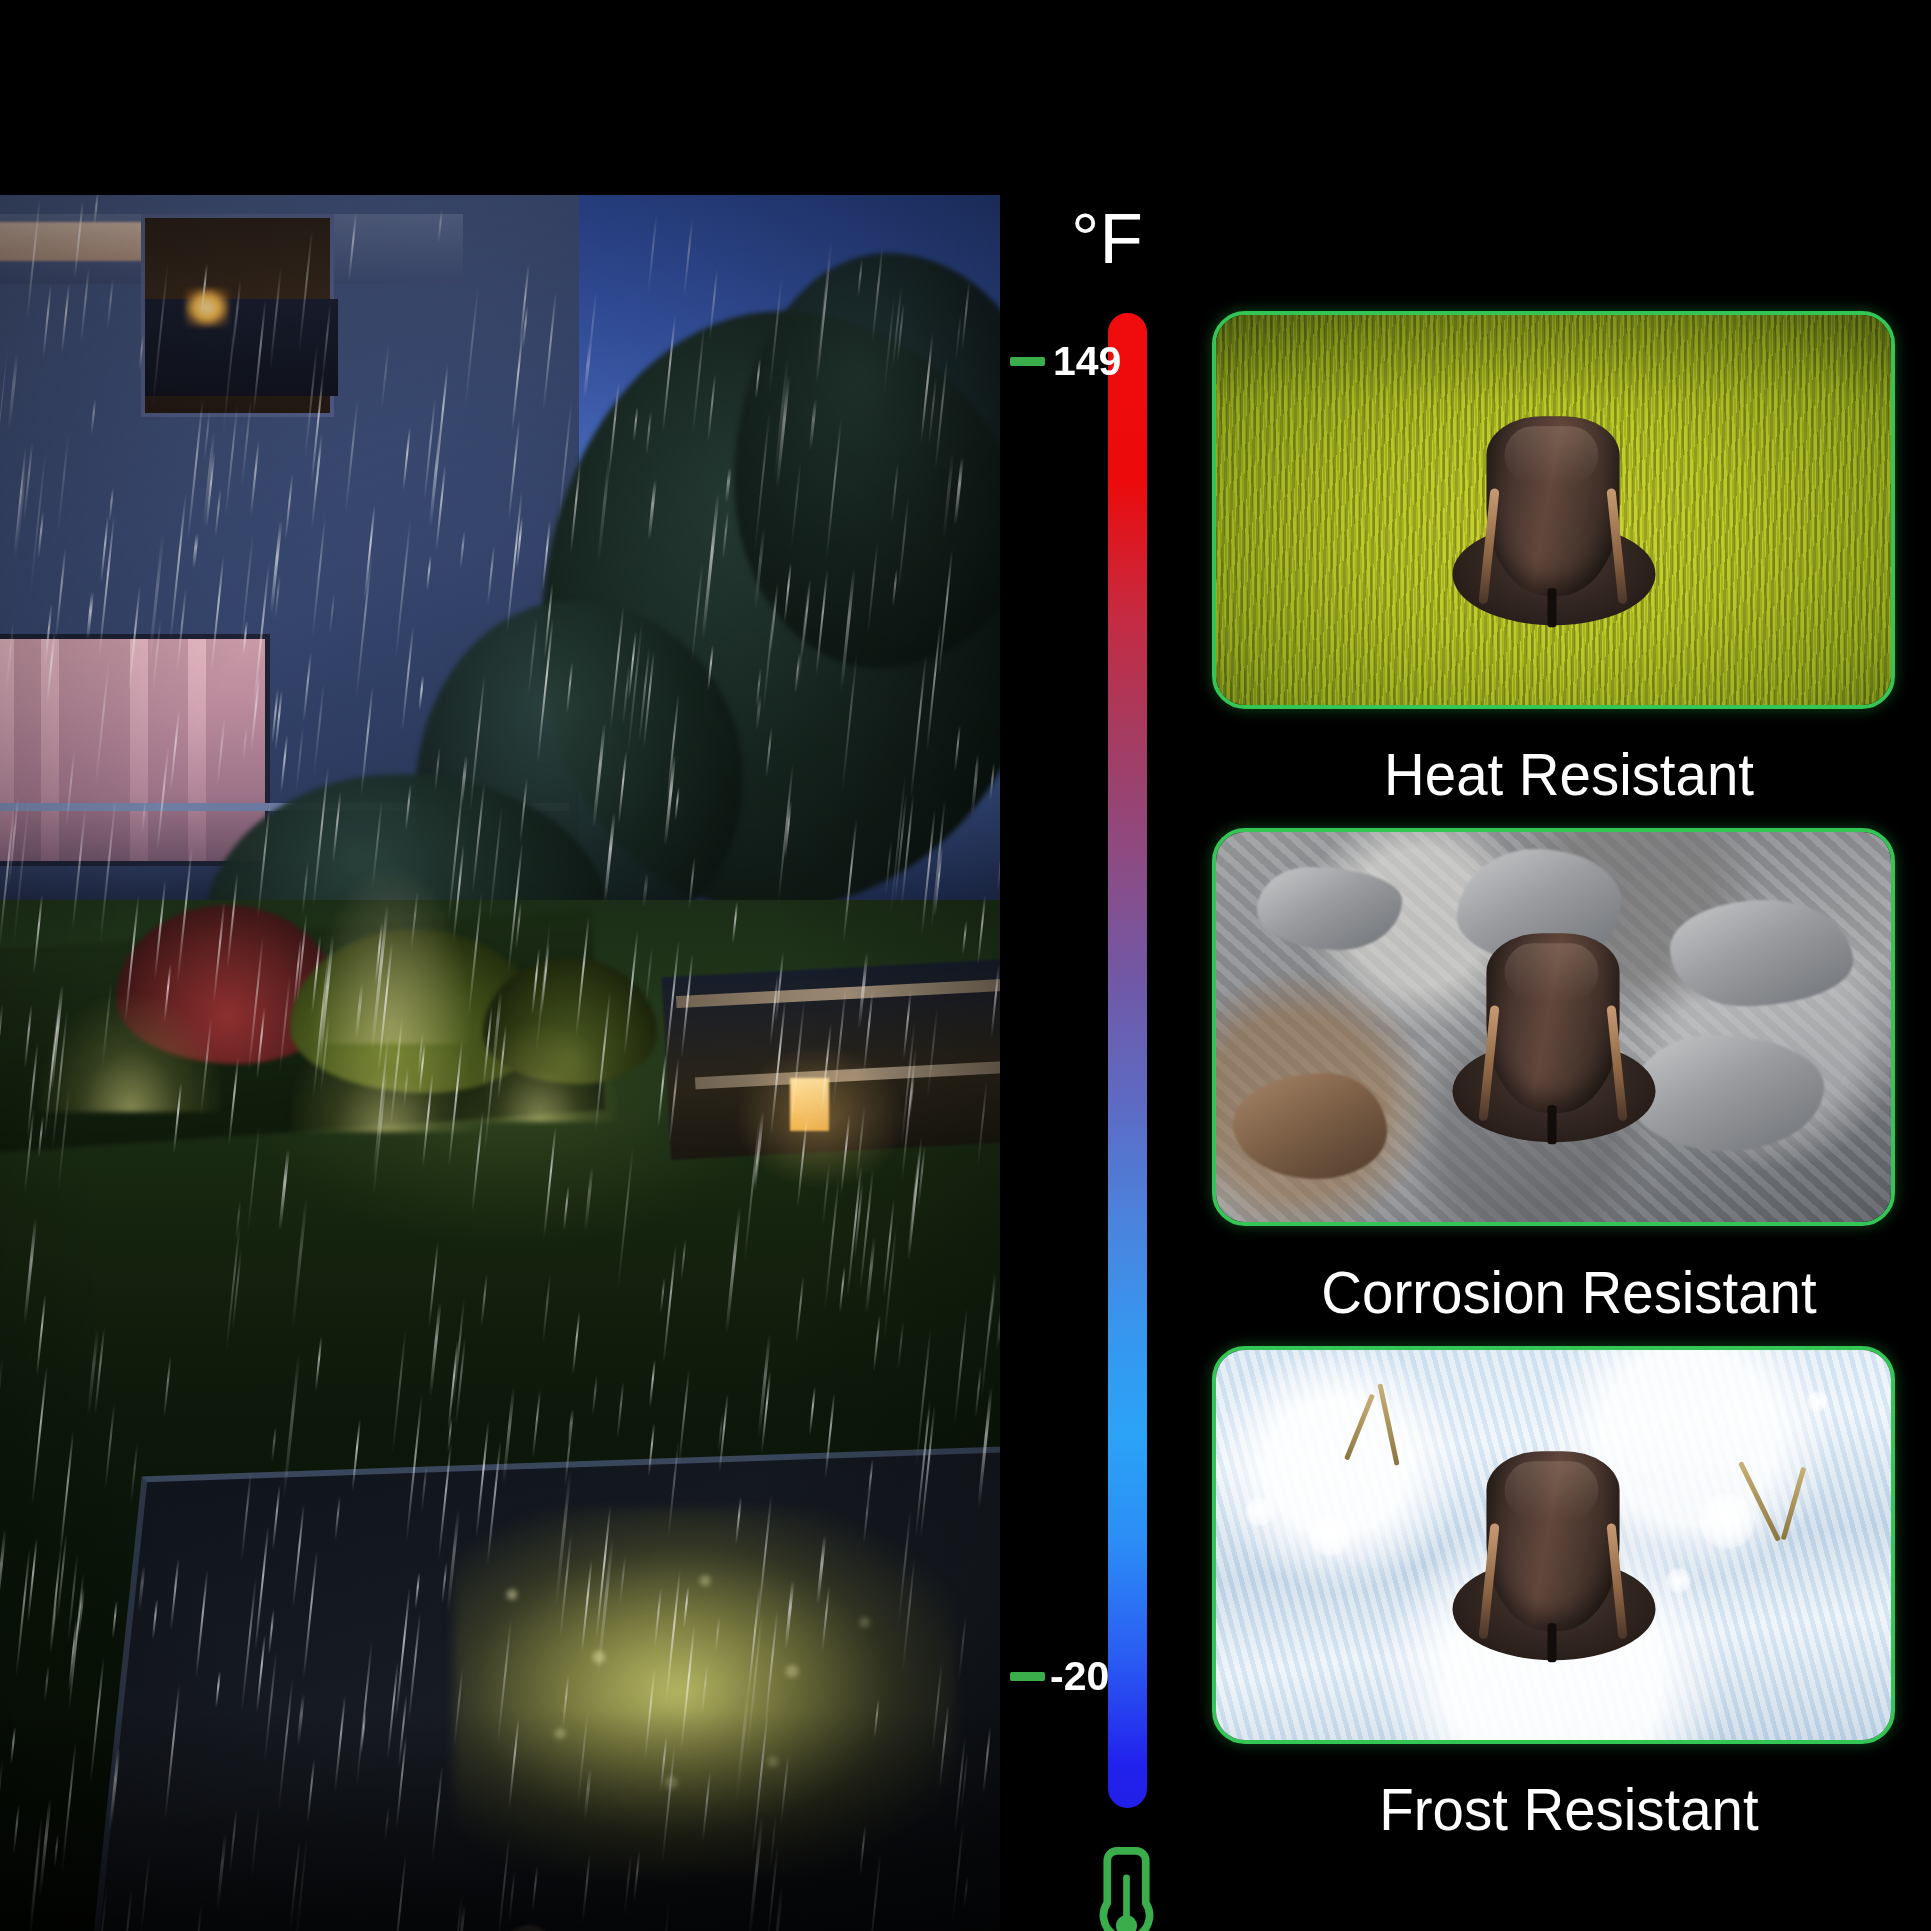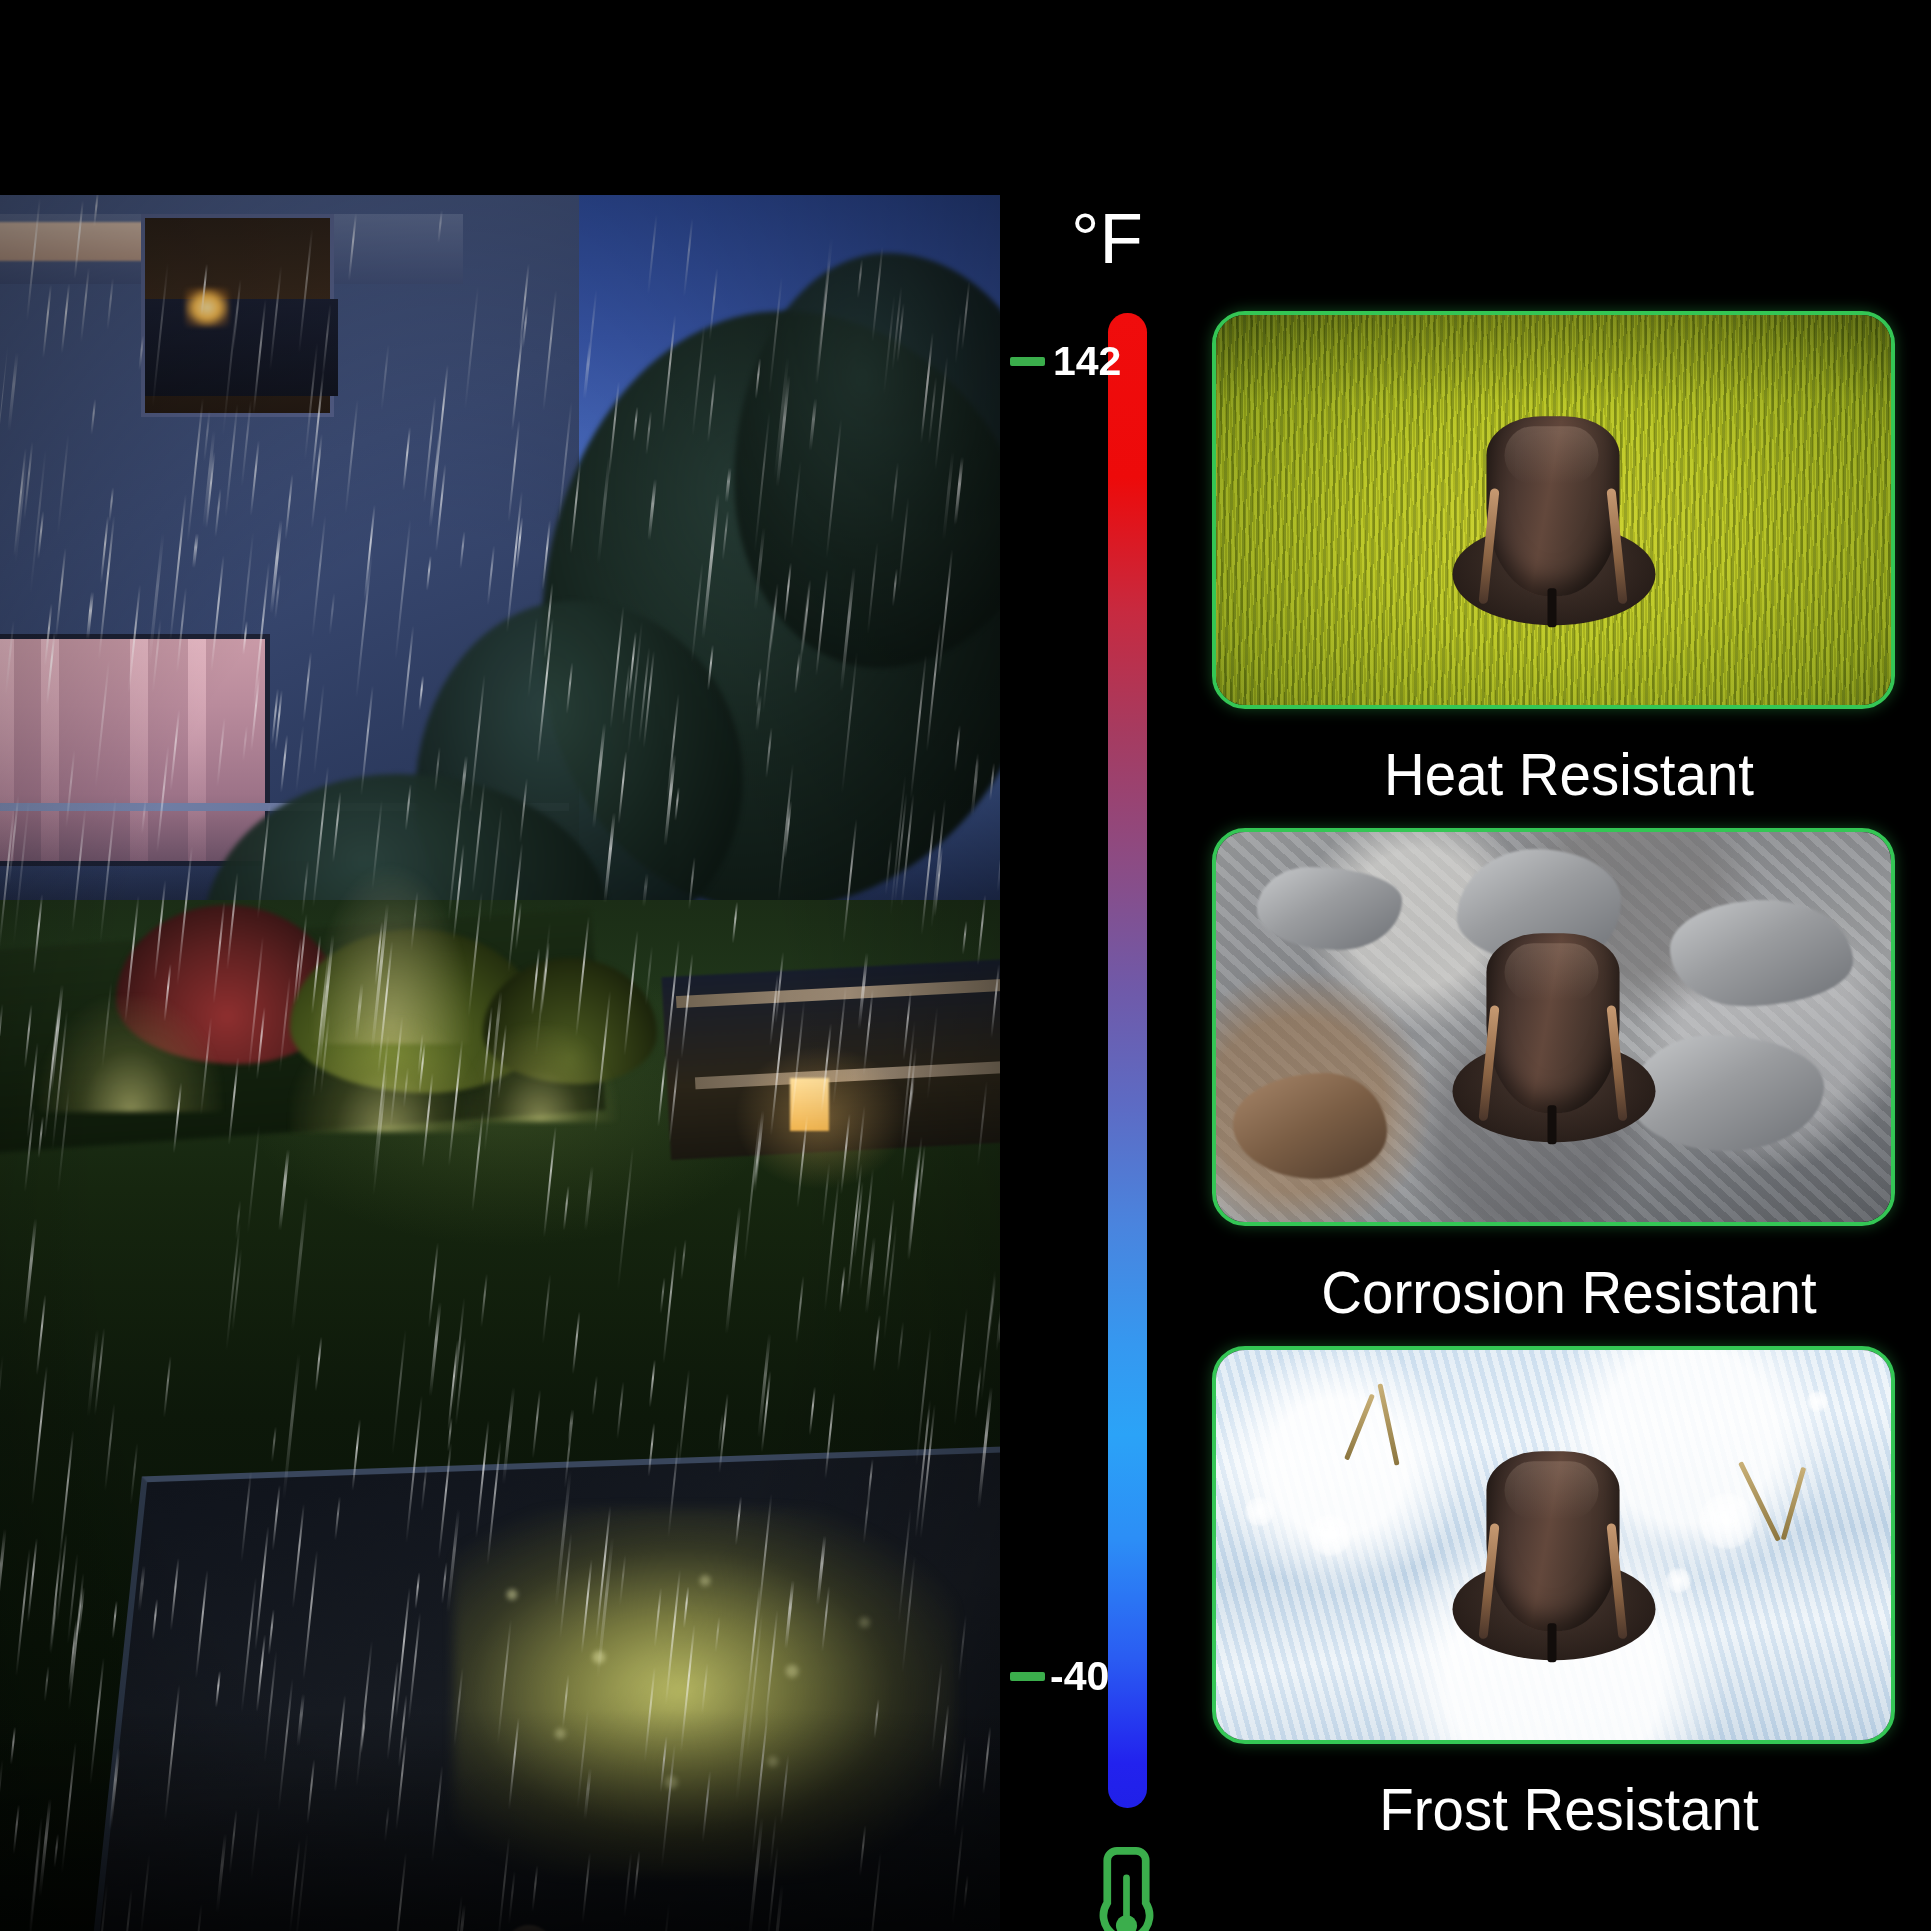--- a/index.html
+++ b/index.html
@@ -1093,24 +1093,24 @@
     <div class="vignette-photo"></div>
     <div class="ip-scrim"></div>
 
   </div>
 
   <div class="thermo-col">
     <div class="thermo-unit-label">°F</div>
     <div class="thermo-bar"></div>
 
     <div class="tick tick-hot"></div>
-    <div class="tick-label label-hot">142</div>
+    <div class="tick-label label-hot">149</div>
 
     <div class="tick tick-cold"></div>
-    <div class="tick-label label-cold">-40</div>
+    <div class="tick-label label-cold">-20</div>
 
     <svg class="thermo-icon" viewBox="0 0 78 120">
       <path d="M29 12 h20 a10 10 0 0 1 10 10 v44 a24 24 0 1 1 -40 0 v-44 a10 10 0 0 1 10 -10 z" fill="none" stroke="#3BAE4C" stroke-width="8"></path>
       <line x1="39" y1="40" x2="39" y2="82" stroke="#3BAE4C" stroke-width="7" stroke-linecap="round"></line>
       <circle cx="39" cy="90" r="11" fill="#3BAE4C"></circle>
     </svg>
   </div>
 
   <div class="cards-col">
 

